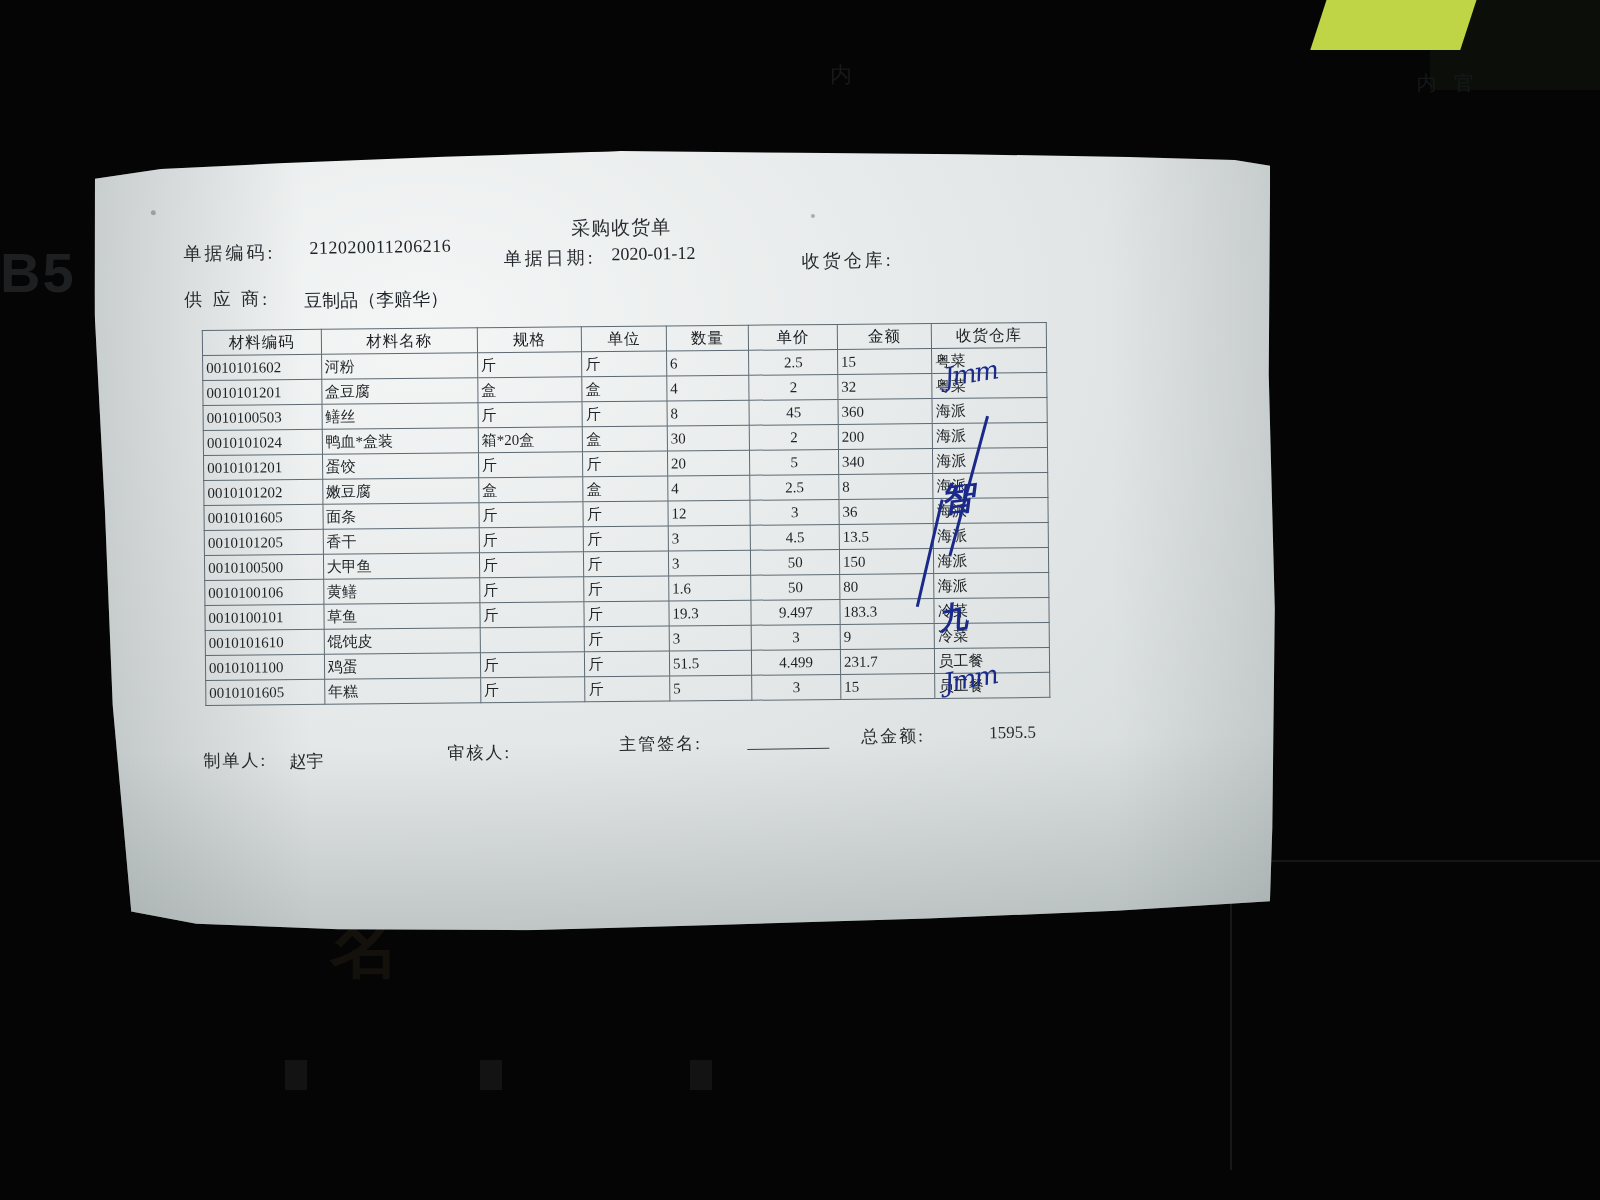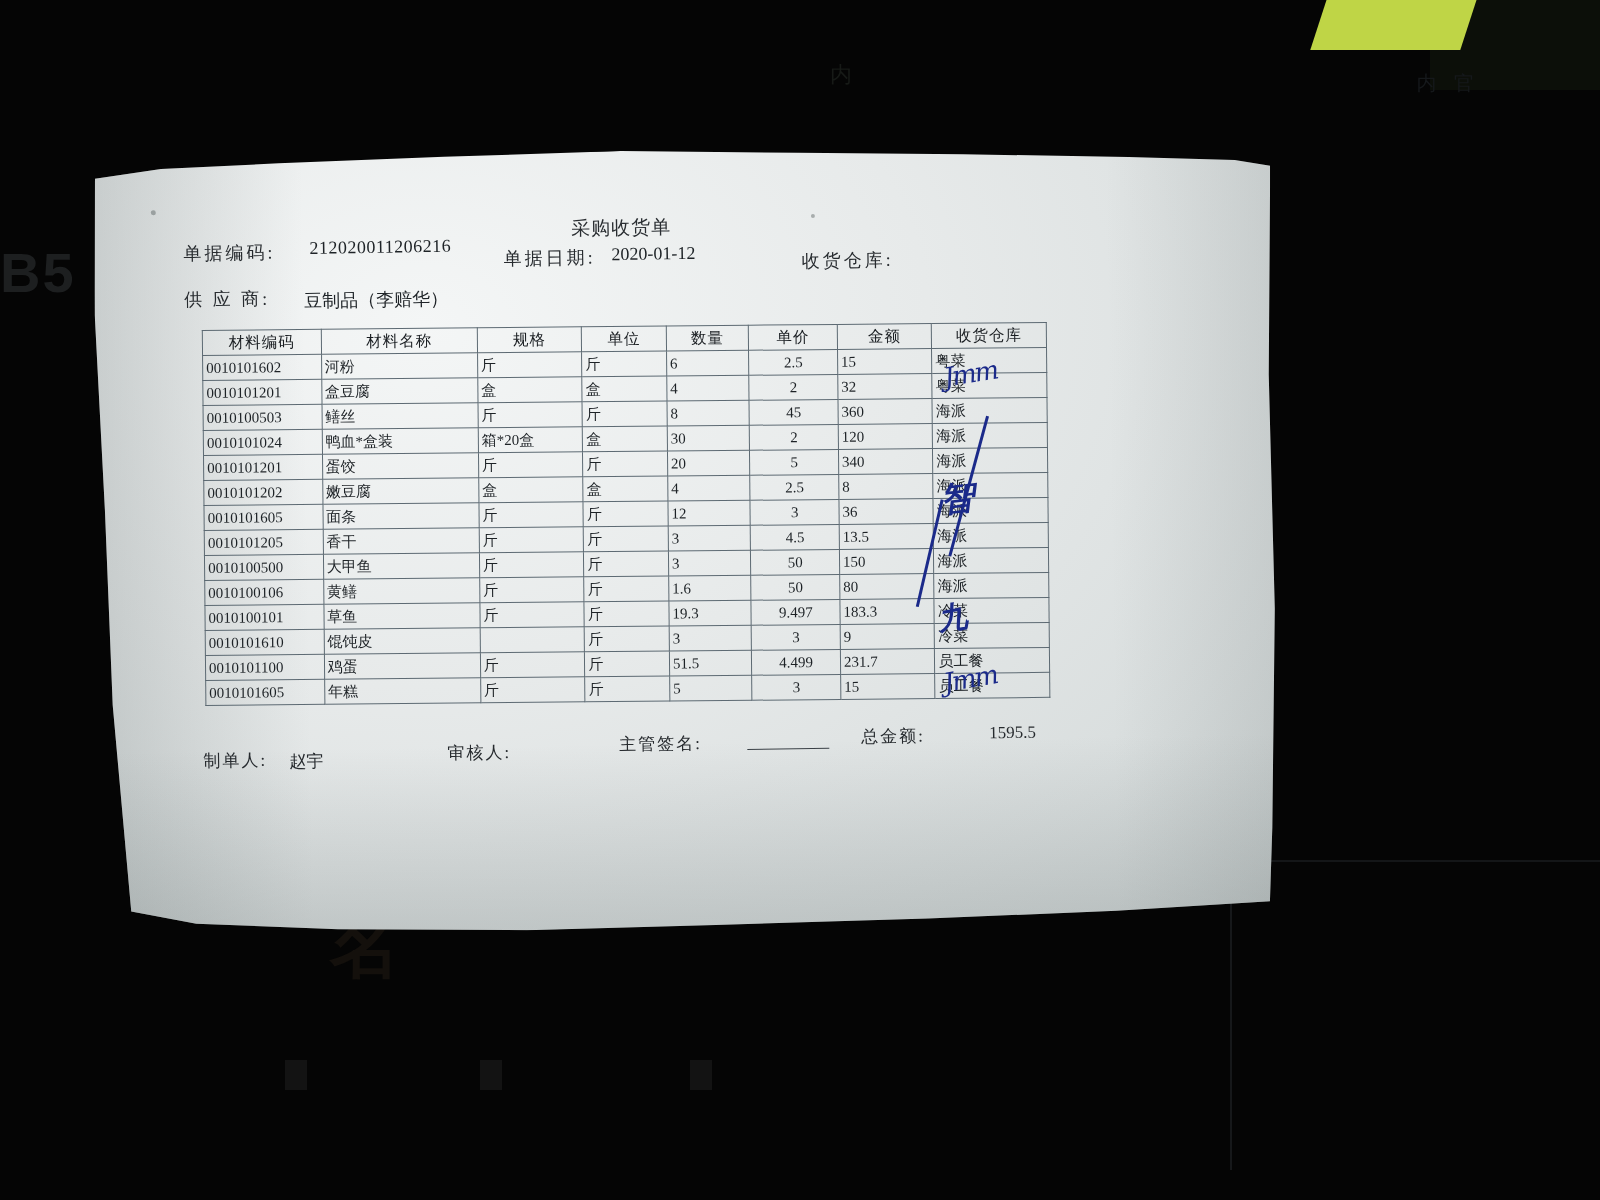--- a/index.html
+++ b/index.html
@@ -308,21 +308,21 @@
                 <td class="c-amt">360</td>
                 <td class="c-whse">海派</td>
               </tr>
               <tr>
                 <td class="c-code">0010101024</td>
                 <td class="c-name">鸭血*盒装</td>
                 <td class="c-spec">箱*20盒</td>
                 <td class="c-unit">盒</td>
                 <td class="c-qty">30</td>
                 <td class="c-price">2</td>
-                <td class="c-amt">120</td>
+                <td class="c-amt">200</td>
                 <td class="c-whse">海派</td>
               </tr>
               <tr>
                 <td class="c-code">0010101201</td>
                 <td class="c-name">蛋饺</td>
                 <td class="c-spec">斤</td>
                 <td class="c-unit">斤</td>
                 <td class="c-qty">20</td>
                 <td class="c-price">5</td>
                 <td class="c-amt">340</td>

